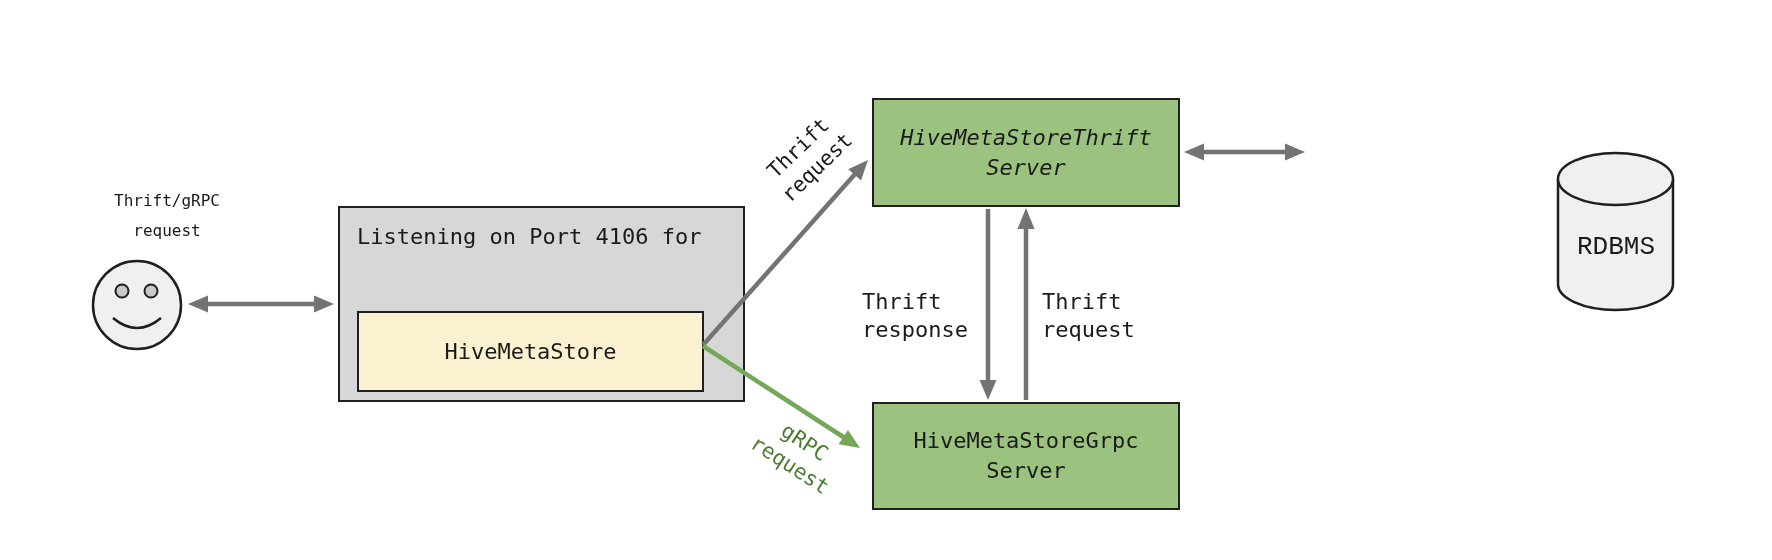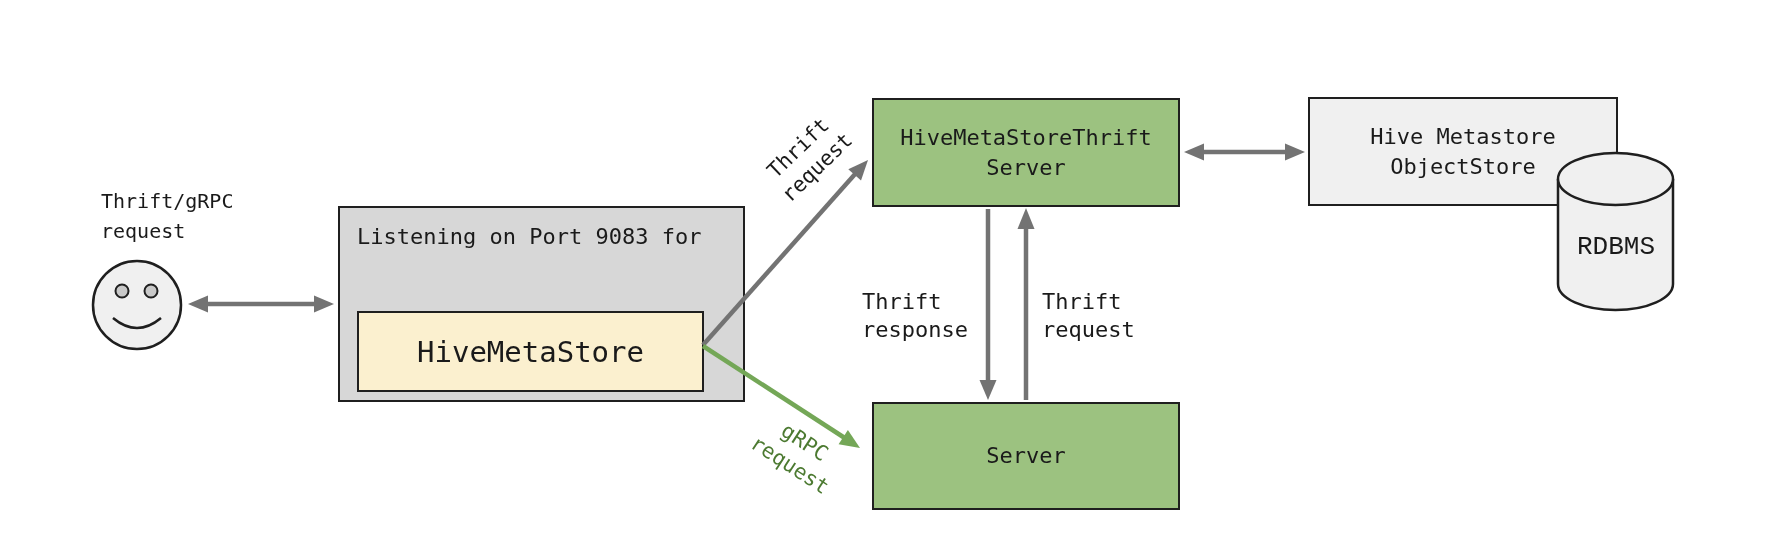--- a/index.html
+++ b/index.html
@@ -10,28 +10,28 @@
   .node{position:absolute;box-sizing:border-box;z-index:1;}
   .box{border:2px solid #1f1f1f;display:flex;flex-direction:column;align-items:center;justify-content:center;text-align:center;}
   .green{background:#9cc280;}
   .light{background:#f0f0f0;}
   .srv{font-size:22px;line-height:30px;}
   .line{display:block;white-space:pre;}
 
   #listener-box{left:338px;top:206px;width:407px;height:196px;background:#d7d7d7;border:2px solid #1f1f1f;}
   #listener-text{position:absolute;left:17px;top:15px;font-size:22px;line-height:28px;text-align:left;}
   #hms-box{position:absolute;left:17px;top:103px;width:343px;height:77px;background:#fbf0cf;border:2px solid #1f1f1f;
-           display:flex;align-items:center;justify-content:center;font-size:29px;}
+           display:flex;align-items:center;justify-content:center;font-size:22px;}
 
-  #thrift-server{left:872px;top:98px;width:308px;height:109px;}
+  #thrift-server{left:872px;top:98px;width:308px;height:109px;font-style:italic;}
   #grpc-server{left:872px;top:402px;width:308px;height:108px;}
   #objectstore{left:1308px;top:97px;width:310px;height:109px;}
 
   .label{position:absolute;z-index:3;white-space:nowrap;}
-  #client-label{left:101px;top:186px;font-size:20px;line-height:30px;text-align:left;}
+  #client-label{left:114px;top:186px;font-size:16px;line-height:30px;text-align:center;}
   #rdbms-label{left:1558px;top:232px;width:116px;text-align:center;font-size:26px;font-family:Liberation Mono, monospace;}
   #lbl-thrift-req-diag{left:808px;top:158px;transform:translate(-50%,-50%) rotate(-44deg);
       text-align:center;font-size:21px;line-height:27px;}
   #lbl-grpc-req-diag{left:797px;top:454px;transform:translate(-50%,-50%) rotate(33deg);
       text-align:center;font-size:21px;line-height:27px;color:#4c7a31;}
   #lbl-thrift-response{left:862px;top:288px;font-size:22px;line-height:28px;text-align:left;}
   #lbl-thrift-req-vert{left:1042px;top:288px;font-size:22px;line-height:28px;text-align:left;}
 
   svg.overlay{position:absolute;left:0;top:0;z-index:2;pointer-events:none;}
   .shaft{stroke:#737373;stroke-width:4.5;fill:none;}
@@ -45,39 +45,36 @@
 
 <div class="canvas">
 
   <div class="label" id="client-label">
     <span class="line">Thrift/gRPC</span>
     <span class="line">request</span>
   </div>
 
   <div class="node" id="listener-box">
     <div id="listener-text">
-      <span class="line">Listening on Port 9083 for</span>
+      <span class="line">Listening on Port 4106 for</span>
     </div>
     <div id="hms-box">
       <span>HiveMetaStore</span>
     </div>
   </div>
 
   <div class="node box green srv" id="thrift-server">
     <span class="line">HiveMetaStoreThrift</span>
     <span class="line">Server</span>
   </div>
   <div class="node box green srv" id="grpc-server">
+    <span class="line">HiveMetaStoreGrpc</span>
     <span class="line">Server</span>
   </div>
 
-  <div class="node box light srv" id="objectstore">
-    <span class="line">Hive Metastore</span>
-    <span class="line">ObjectStore</span>
-  </div>
 
   <svg class="overlay" width="1772" height="560" viewBox="0 0 1772 560">
 
     <g>
       <circle cx="137" cy="305" r="44" fill="#f0f0f0" stroke="#1f1f1f" stroke-width="2.5"></circle>
       <circle cx="122" cy="291" r="6.5" fill="#c9c9c9" stroke="#1f1f1f" stroke-width="2"></circle>
       <circle cx="151" cy="291" r="6.5" fill="#c9c9c9" stroke="#1f1f1f" stroke-width="2"></circle>
       <path d="M113,318 Q137,338 161,318" fill="none" stroke="#1f1f1f" stroke-width="2.5"></path>
     </g>
 

